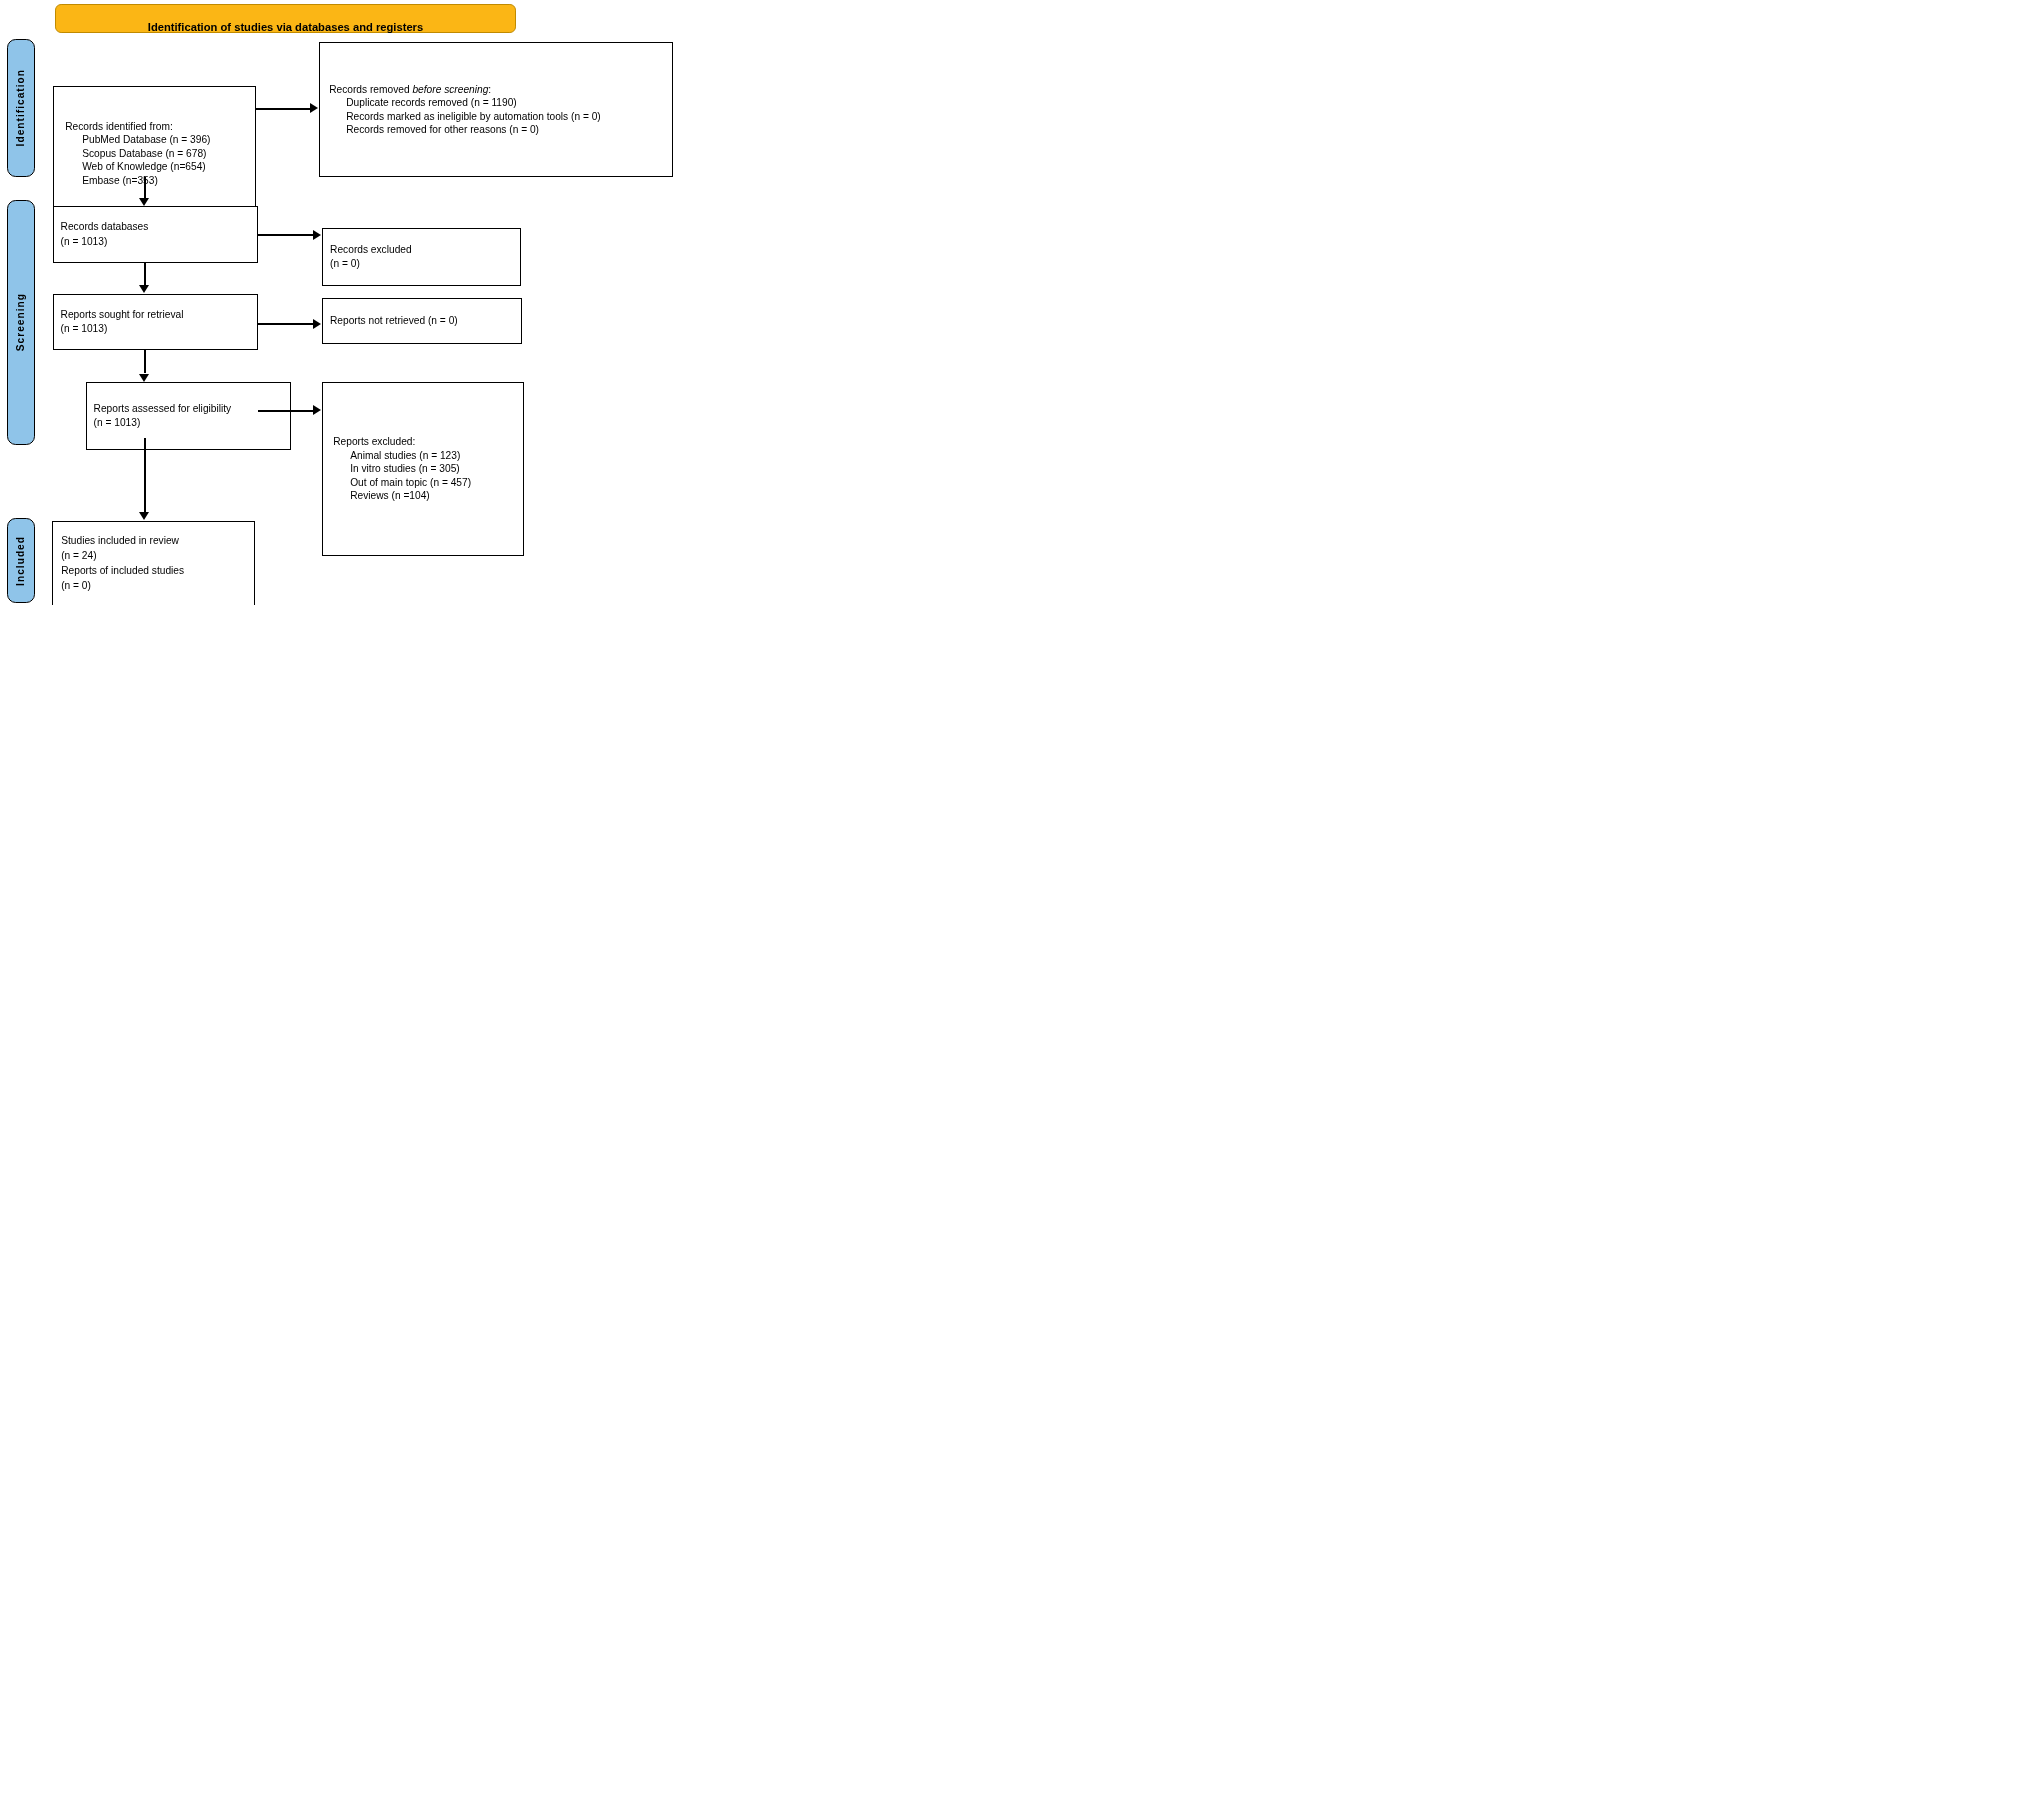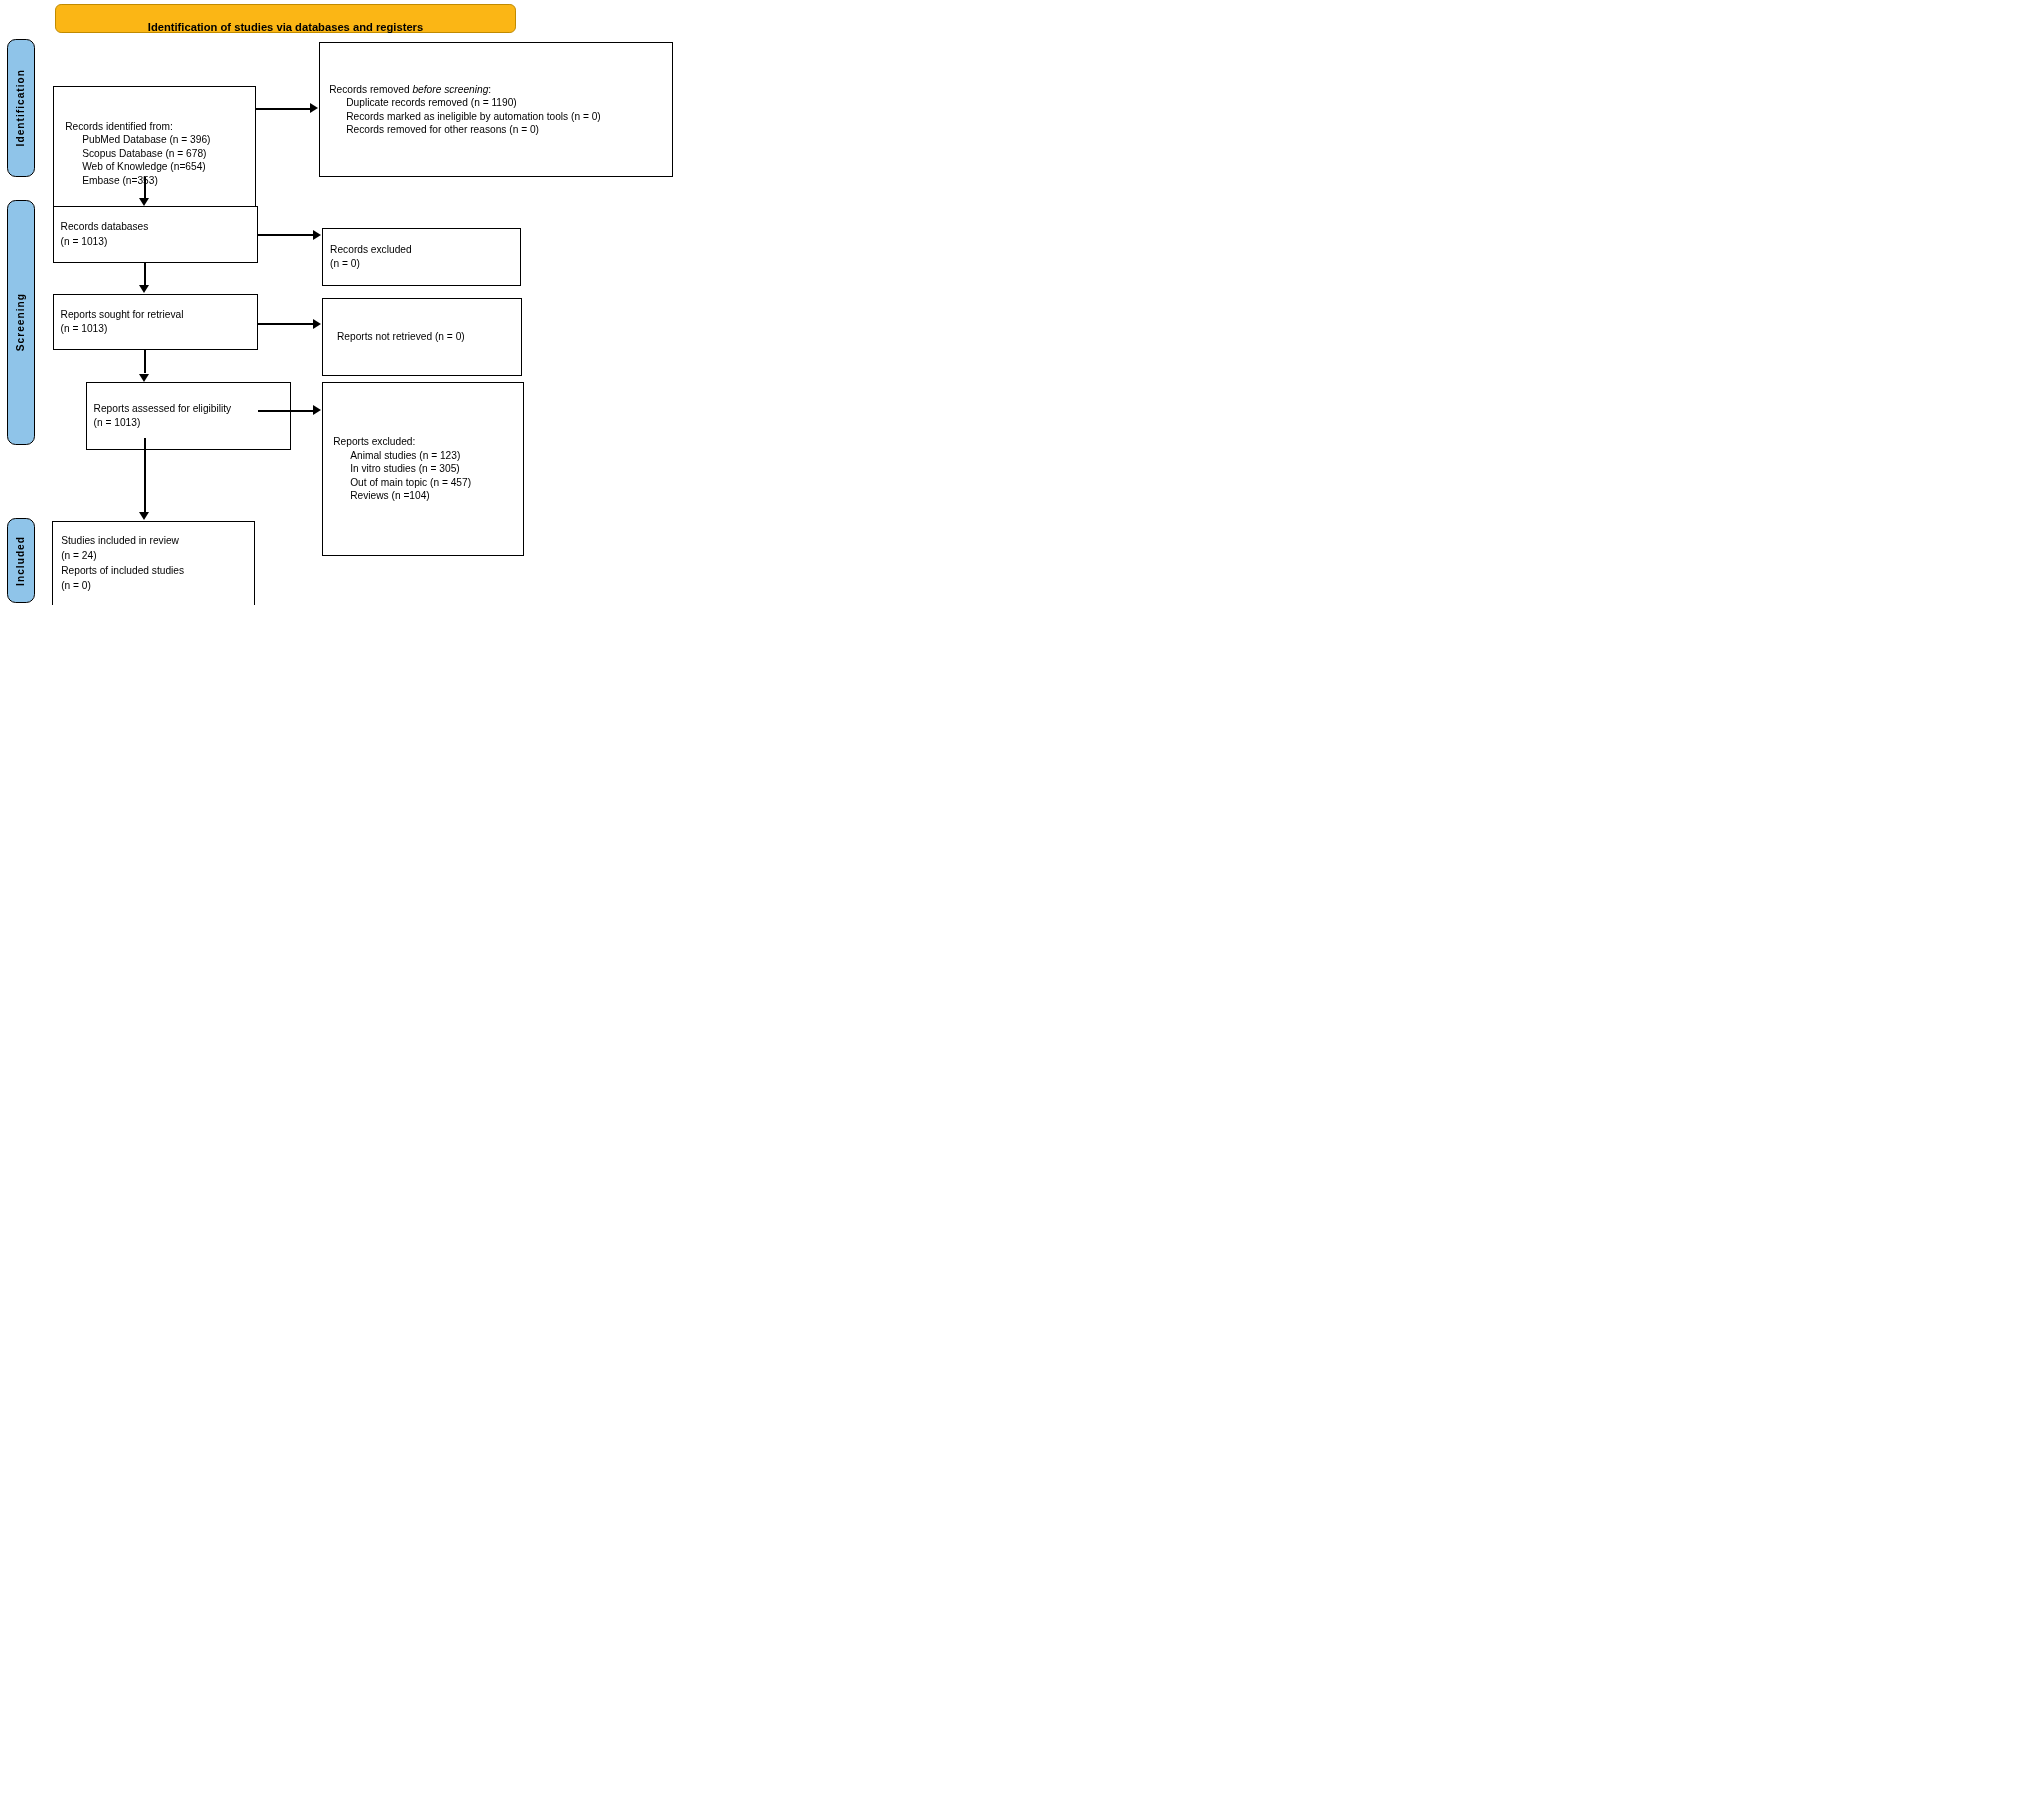--- a/index.html
+++ b/index.html
@@ -60,21 +60,21 @@
   }
   .box .bline{white-space:nowrap;}
   .box .indent{padding-left:17px;}
   .list-box{line-height:1.32;}
   .italic{font-style:italic;}
   #box-identified{left:53px;top:42px;width:203px;height:135px;padding-left:11.2px;margin-top:44px;}
   #box-removed{left:319px;top:42px;width:354px;height:135px;padding-left:9.2px;}
   #box-screened{left:53px;top:206px;width:205px;height:57px;padding-left:6.6px;}
   #box-records-excluded{left:322px;top:207px;width:199px;height:58px;padding-left:7.1px;margin-top:21px;}
   #box-sought{left:53px;top:294px;width:205px;height:56px;padding-left:6.6px;}
-  #box-not-retrieved{left:322px;top:298px;width:200px;height:78px;padding-left:14px;}
+  #box-not-retrieved{left:322px;top:298px;width:200px;height:46px;padding-left:7px;}
   #box-assessed{left:38px;top:382px;width:205px;height:68px;padding-left:6.6px;margin-left:48px;}
   #box-reports-excluded{left:322px;top:382px;width:202px;height:174px;padding-left:10.2px;}
   #box-included{left:52px;top:521px;width:203px;height:86px;padding-left:8.2px;line-height:1.45;}
   
   .hline{position:absolute;height:1.5px;background:#000;}
   .vline{position:absolute;width:1.5px;background:#000;}
   .head-right{
     position:absolute;width:0;height:0;
     border-top:5.1px solid transparent;
     border-bottom:5.1px solid transparent;

